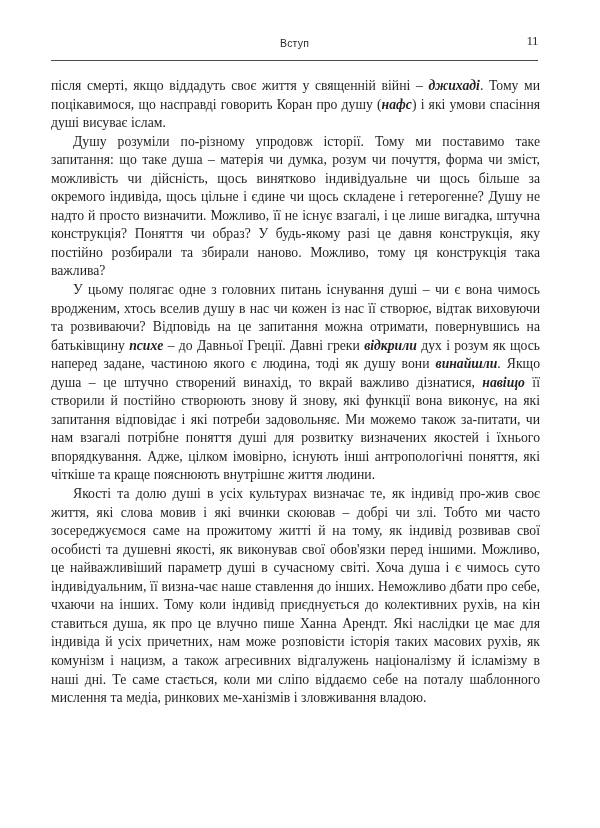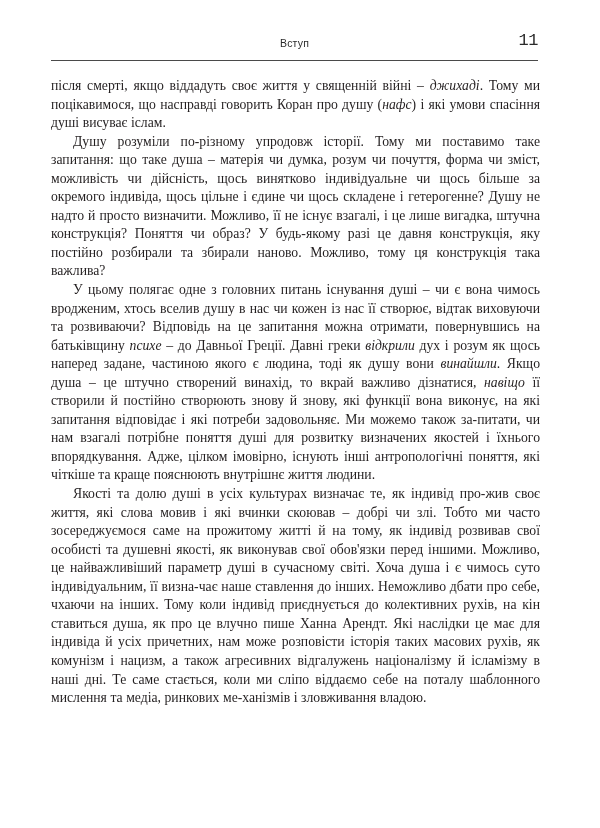--- a/index.html
+++ b/index.html
@@ -42,22 +42,22 @@
     font-family: "Liberation Sans", "DejaVu Sans", sans-serif;
     font-size: 10.5px;
     letter-spacing: 0.2px;
     color: #2b2b2b;
     line-height: 14px;
   }
   .rh-folio {
     position: absolute;
     right: 0;
     top: -5px;
-    font-family: Liberation Mono, monospace;
-    font-size: 17px;
+    font-family: Liberation Serif, serif;
+    font-size: 13px;
     font-weight: 400;
     color: #2b2b2b;
     line-height: 20px;
     letter-spacing: -0.5px;
   }
   .rh-rule {
     position: absolute;
     left: 51px;
     top: 60px;
     width: 487px;
@@ -80,20 +80,21 @@
     line-height: 18.55px;
     text-indent: 22px;
     hyphens: manual;
     word-spacing: 0.1px;
   }
   .textblock p.no-indent {
     text-indent: 0;
   }
   .textblock em {
     font-style: italic;
+    font-weight: bold;
   }
 </style>
 </head>
 <body>
 
 <div class="page">
 
   <div class="running-head">
     <div class="rh-title">Вступ</div>
     <div class="rh-folio">11</div>

